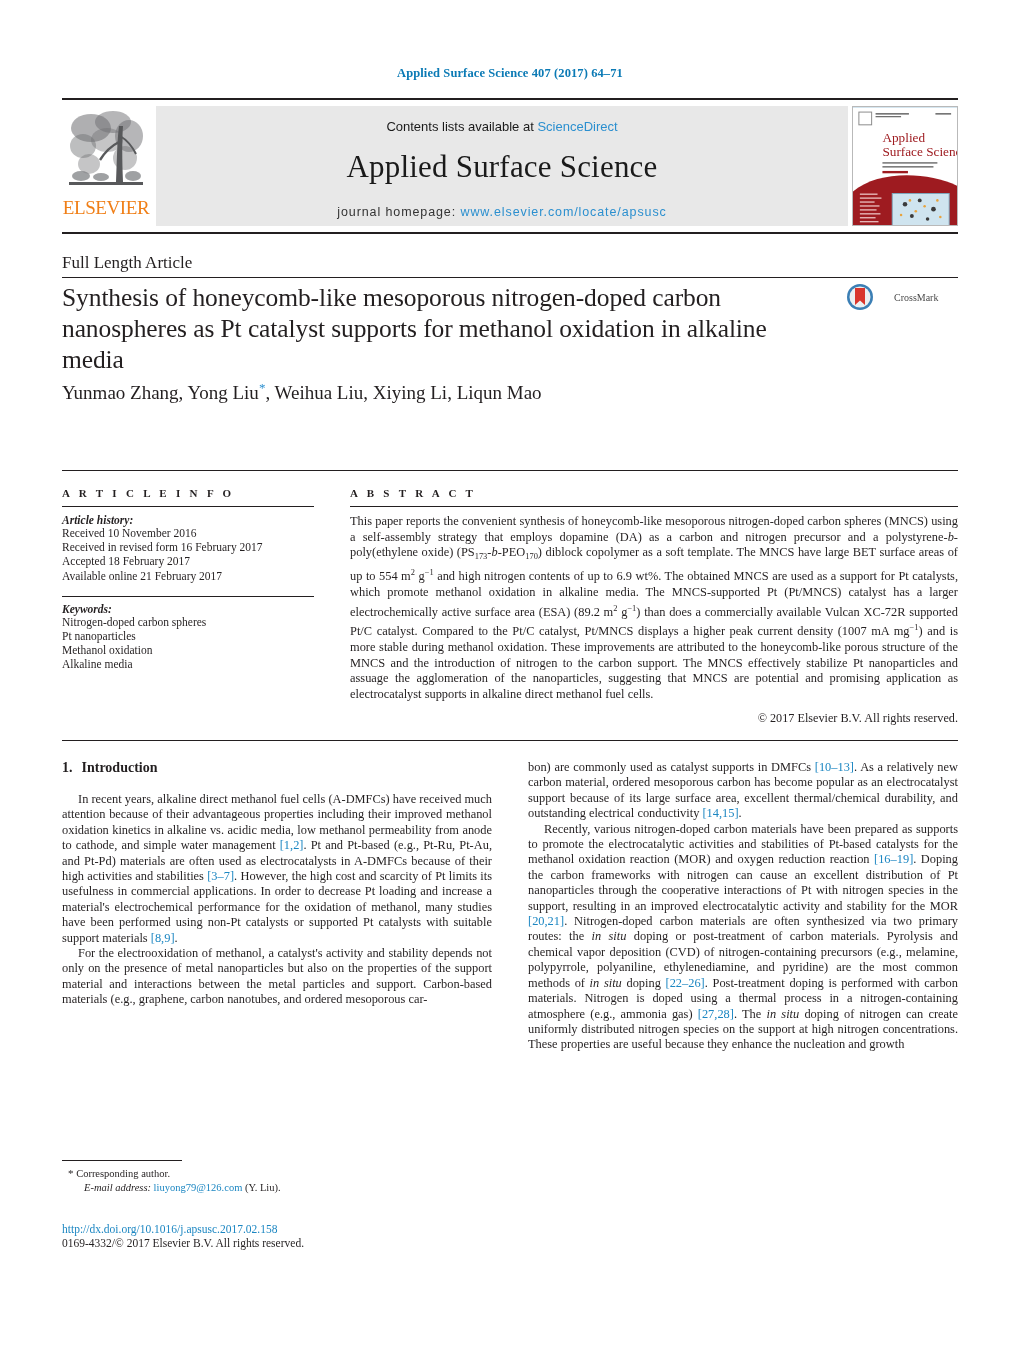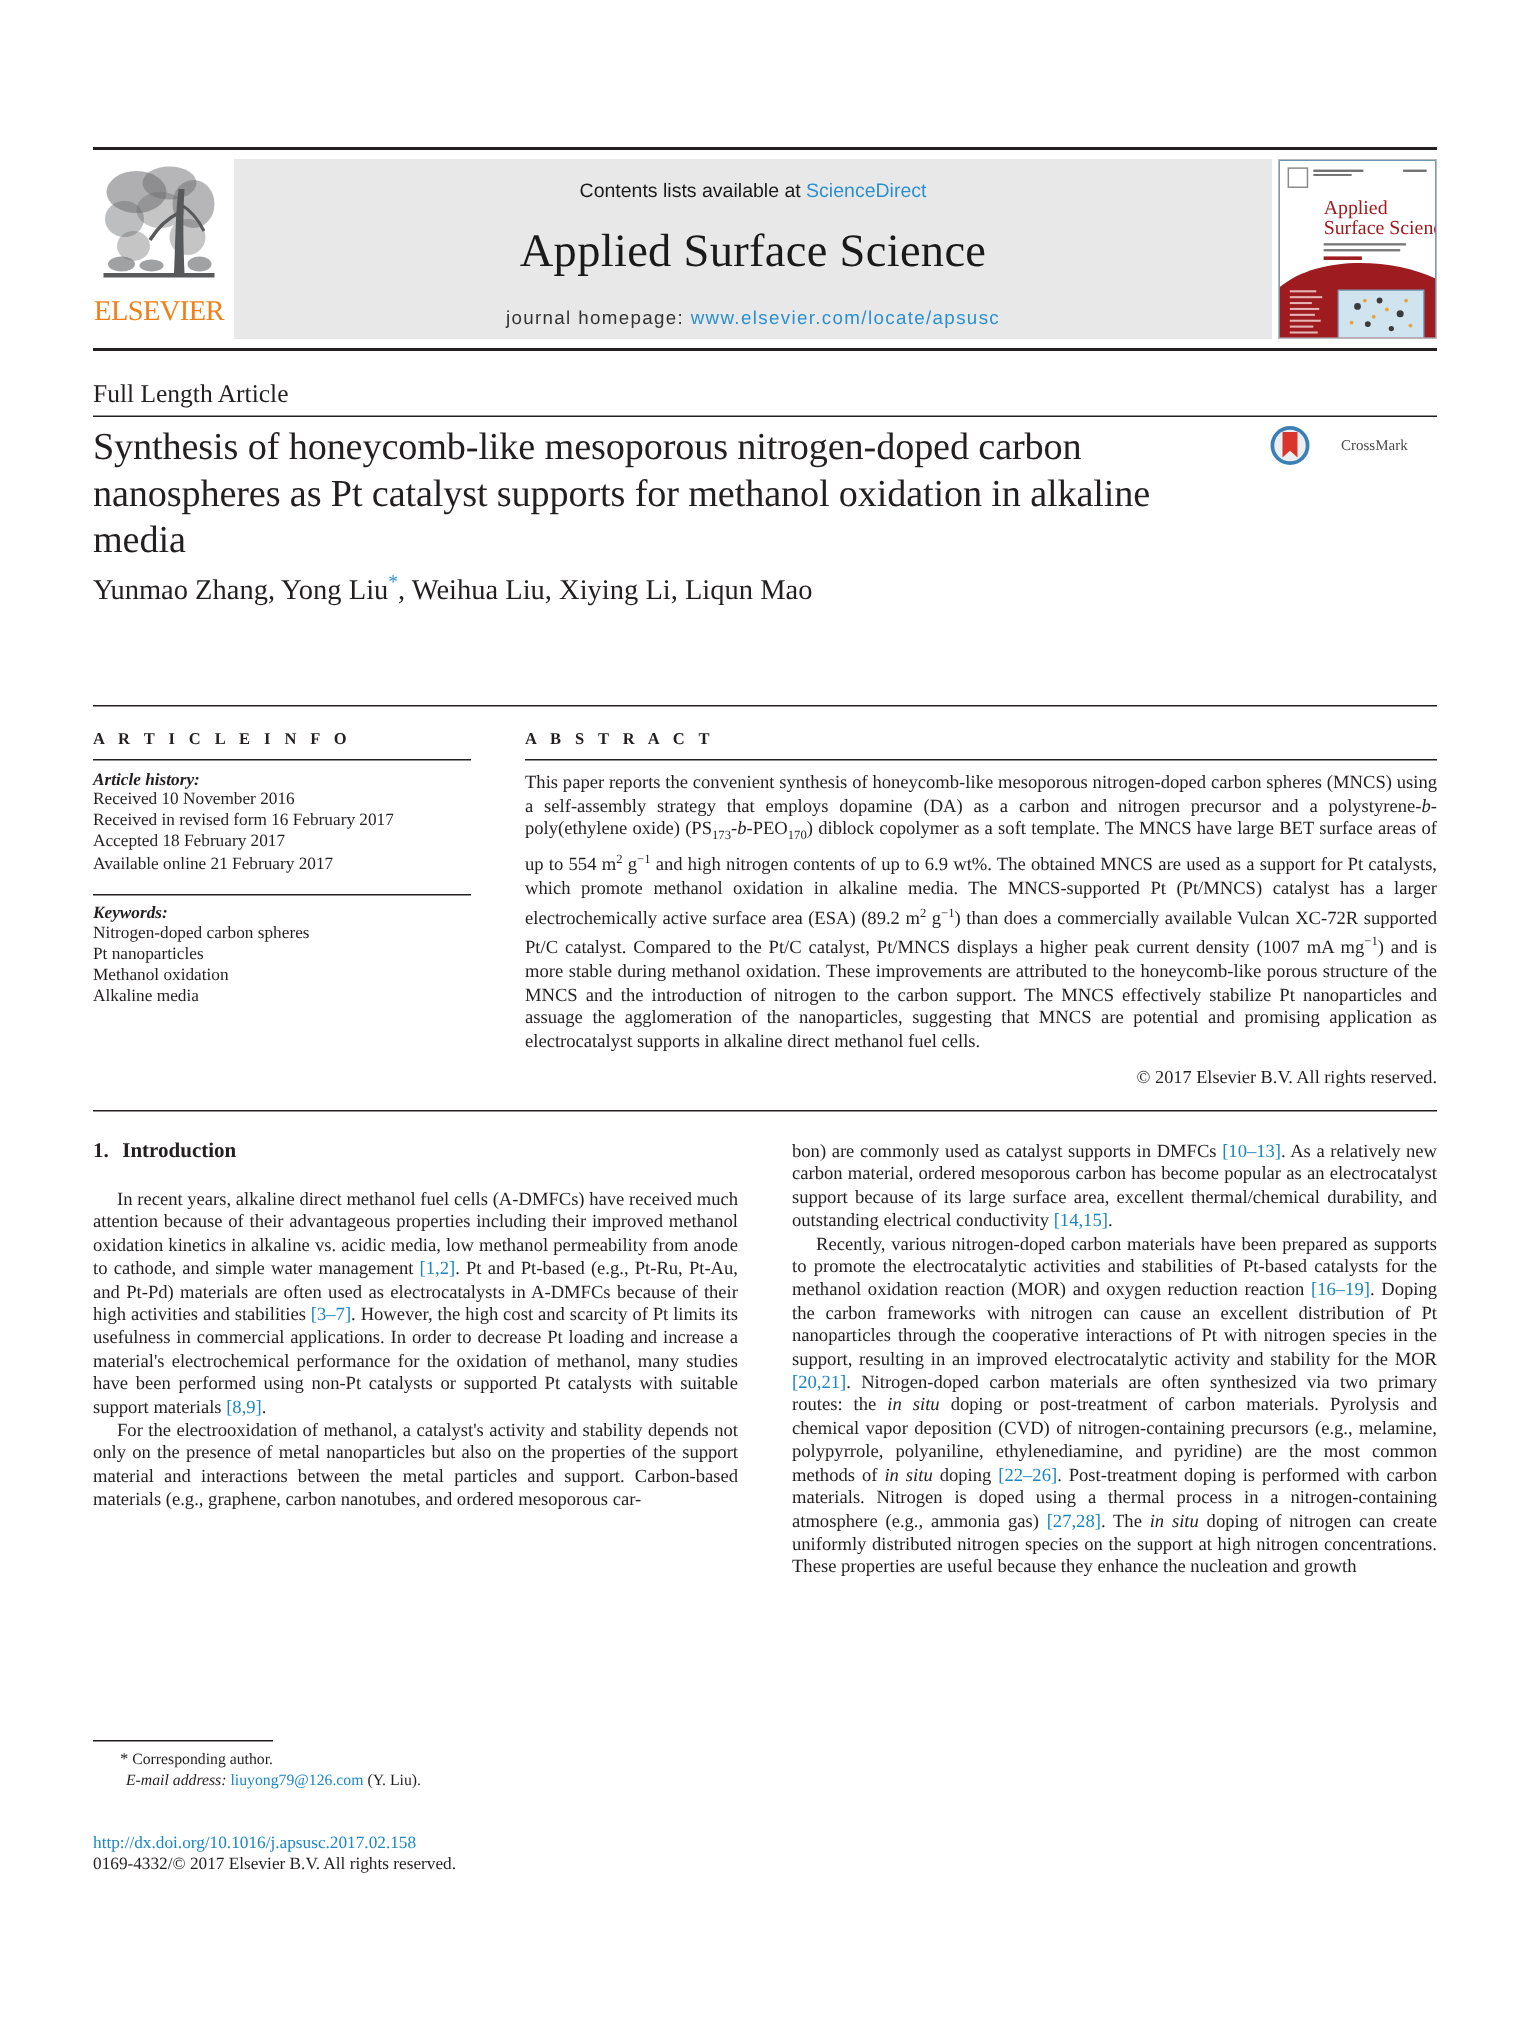--- a/index.html
+++ b/index.html
@@ -250,20 +250,21 @@
     font-size: 11.5px;
     color: #231f20;
     line-height: 14px;
   }
 </style>
 </head>
 <body>
 
 <div class="page">
 
+  <div class="runhead">Applied Surface Science 407 (2017) 64–71</div>
 
   <div class="masthead">
 
     <div class="elsevier-logo">
       <svg class="tree-box" viewBox="0 0 78 92">
         <g fill="#6d6e71">
           <ellipse cx="24" cy="22" rx="20" ry="14" opacity=".55"></ellipse>
           <ellipse cx="46" cy="16" rx="18" ry="11" opacity=".5"></ellipse>
           <ellipse cx="62" cy="30" rx="14" ry="16" opacity=".5"></ellipse>
           <ellipse cx="16" cy="40" rx="13" ry="12" opacity=".45"></ellipse>
@@ -397,21 +398,21 @@
     </div>
 
     <div class="bcol">
       <p class="body cont"><span>bon) are commonly used as catalyst supports in DMFCs </span><span class="ref">[10–13]</span><span>. As a relatively new carbon material, ordered mesoporous carbon has become popular as an electrocatalyst support because of its large surface area, excellent thermal/chemical durability, and outstanding electrical conductivity </span><span class="ref">[14,15]</span><span>.</span></p>
       <p class="body"><span>Recently, various nitrogen-doped carbon materials have been prepared as supports to promote the electrocatalytic activities and stabilities of Pt-based catalysts for the methanol oxidation reaction (MOR) and oxygen reduction reaction </span><span class="ref">[16–19]</span><span>. Doping the carbon frameworks with nitrogen can cause an excellent distribution of Pt nanoparticles through the cooperative interactions of Pt with nitrogen species in the support, resulting in an improved electrocatalytic activity and stability for the MOR </span><span class="ref">[20,21]</span><span>. Nitrogen-doped carbon materials are often synthesized via two primary routes: the </span><i>in situ</i><span> doping or post-treatment of carbon materials. Pyrolysis and chemical vapor deposition (CVD) of nitrogen-containing precursors (e.g., melamine, polypyrrole, polyaniline, ethylenediamine, and pyridine) are the most common methods of </span><i>in situ</i><span> doping </span><span class="ref">[22–26]</span><span>. Post-treatment doping is performed with carbon materials. Nitrogen is doped using a thermal process in a nitrogen-containing atmosphere (e.g., ammonia gas) </span><span class="ref">[27,28]</span><span>. The </span><i>in situ</i><span> doping of nitrogen can create uniformly distributed nitrogen species on the support at high nitrogen concentrations. These properties are useful because they enhance the nucleation and growth</span></p>
     </div>
   </div>
 
   <div class="footnote">
     <div class="fn-rule"></div>
-    <div class="fn-line" style="padding-left:16px;text-indent:-10px;margin-left:12px;">
+    <div class="fn-line" style="padding-left:16px;text-indent:-10px;">
       <span class="star">*</span>
       <span>Corresponding author.</span>
     </div>
     <div class="fn-line" style="padding-left:22px;">
       <span class="fn-em">E-mail address:</span>
       <span class="fn-mail">liuyong79@126.com</span>
       <span>(Y. Liu).</span>
     </div>
   </div>
 

